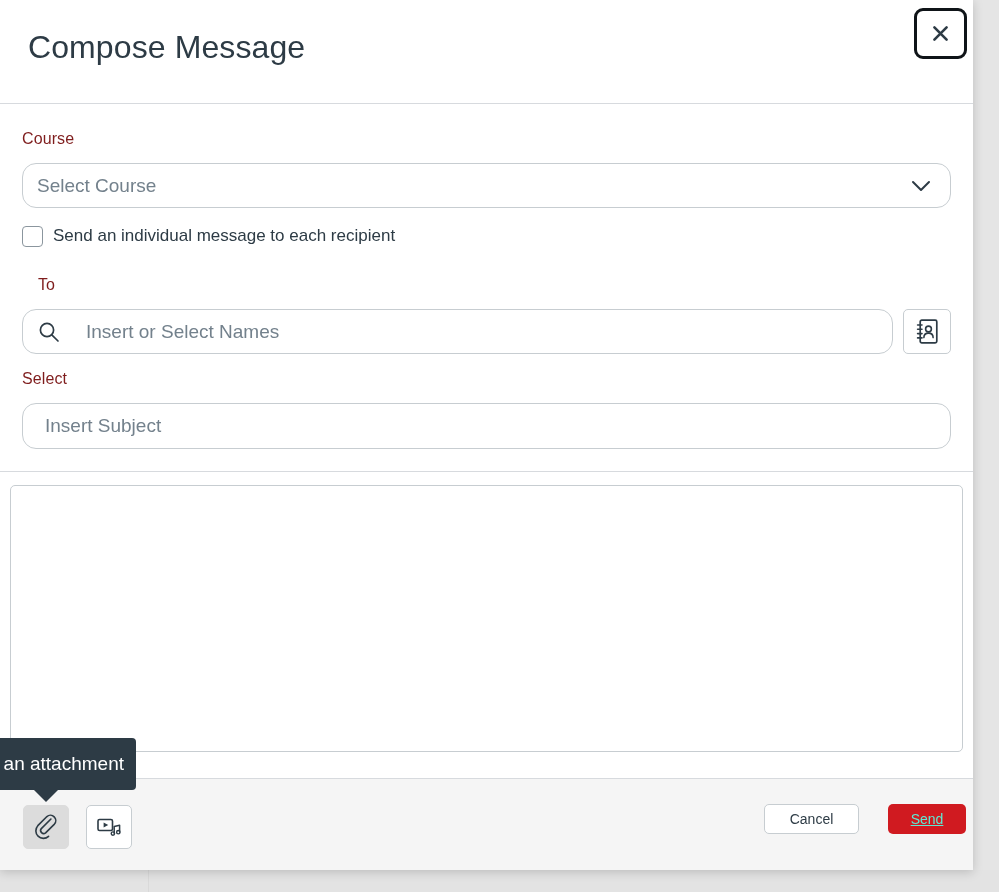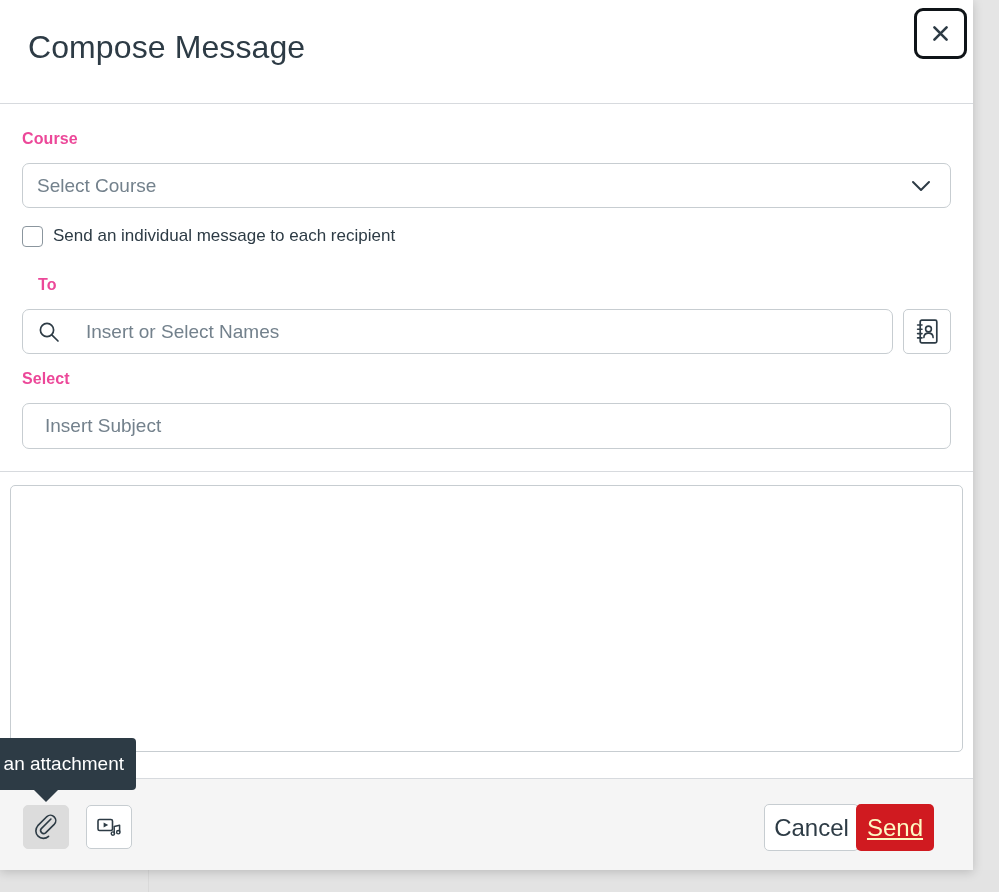--- a/index.html
+++ b/index.html
@@ -97,31 +97,31 @@
     width: 973px;
     height: 368px;
     background: #fff;
     border-bottom: 1px solid #d7dade;
     box-sizing: border-box;
   }
 
   .field-label {
     position: absolute;
     font-size: 16px;
-    font-weight: bold;
-    color: #ec4899;
+    font-weight: normal;
+    color: #7f1d1d;
     letter-spacing: 0.1px;
   }
 
   .text-input {
     position: absolute;
     box-sizing: border-box;
     background: #fff;
     border: 1px solid #c7cdd1;
-    border-radius: 7px;
+    border-radius: 14px;
     font-family: "Liberation Sans", sans-serif;
     font-size: 19px;
     color: #1d4ed8;
     padding: 0 14px;
     outline: none;
   }
   .text-input::placeholder { color: #73818c; opacity: 1; }
 
   
   #course-label { left: 22px; top: 130px; }
@@ -267,44 +267,44 @@
   }
   #media-button {
     left: 86px;
     top: 26px;
     background: #ffffff;
     border: 1px solid #c7cdd1;
   }
 
   .footer-action {
     position: absolute;
-    height: 47px;
+    height: 30px;
     border-radius: 5px;
     box-sizing: border-box;
     font-family: "Liberation Sans", sans-serif;
-    font-size: 24px;
+    font-size: 14px;
     cursor: pointer;
     display: flex;
     align-items: center;
     justify-content: center;
   }
   #cancel-button {
     left: 764px;
     top: 804px;
     width: 95px;
     background: #fff;
     border: 1px solid #c7cdd1;
     color: #2d3b45;
   }
   #send-button {
-    left: 856px;
+    left: 888px;
     top: 804px;
     width: 78px;
     border: none;
-    color: #fef9c3;
+    color: #5eead4;
     text-decoration: underline;
   }
 
   
   #attach-tooltip {
     position: absolute;
     left: -60px;
     top: 738px;
     width: 196px;
     height: 52px;

